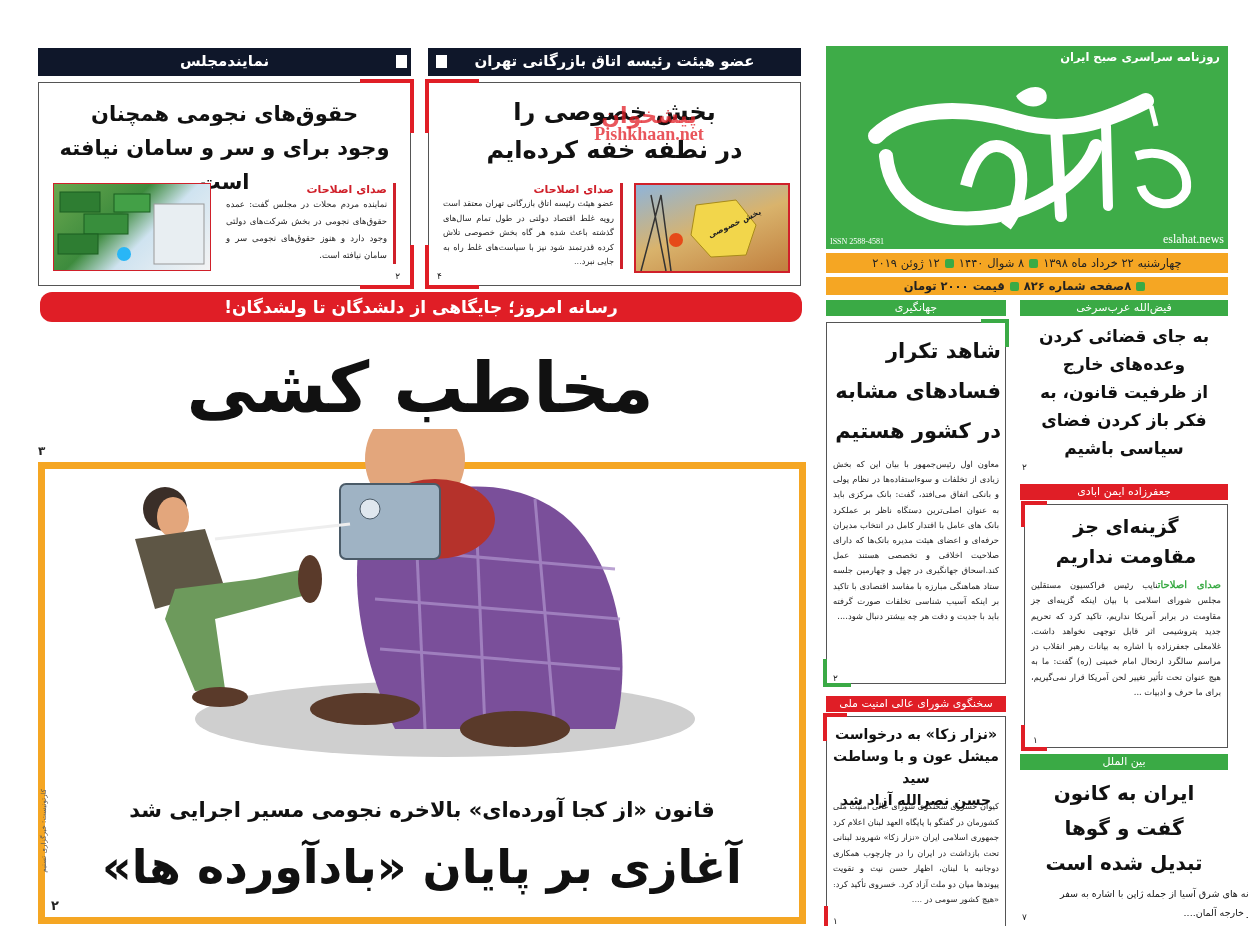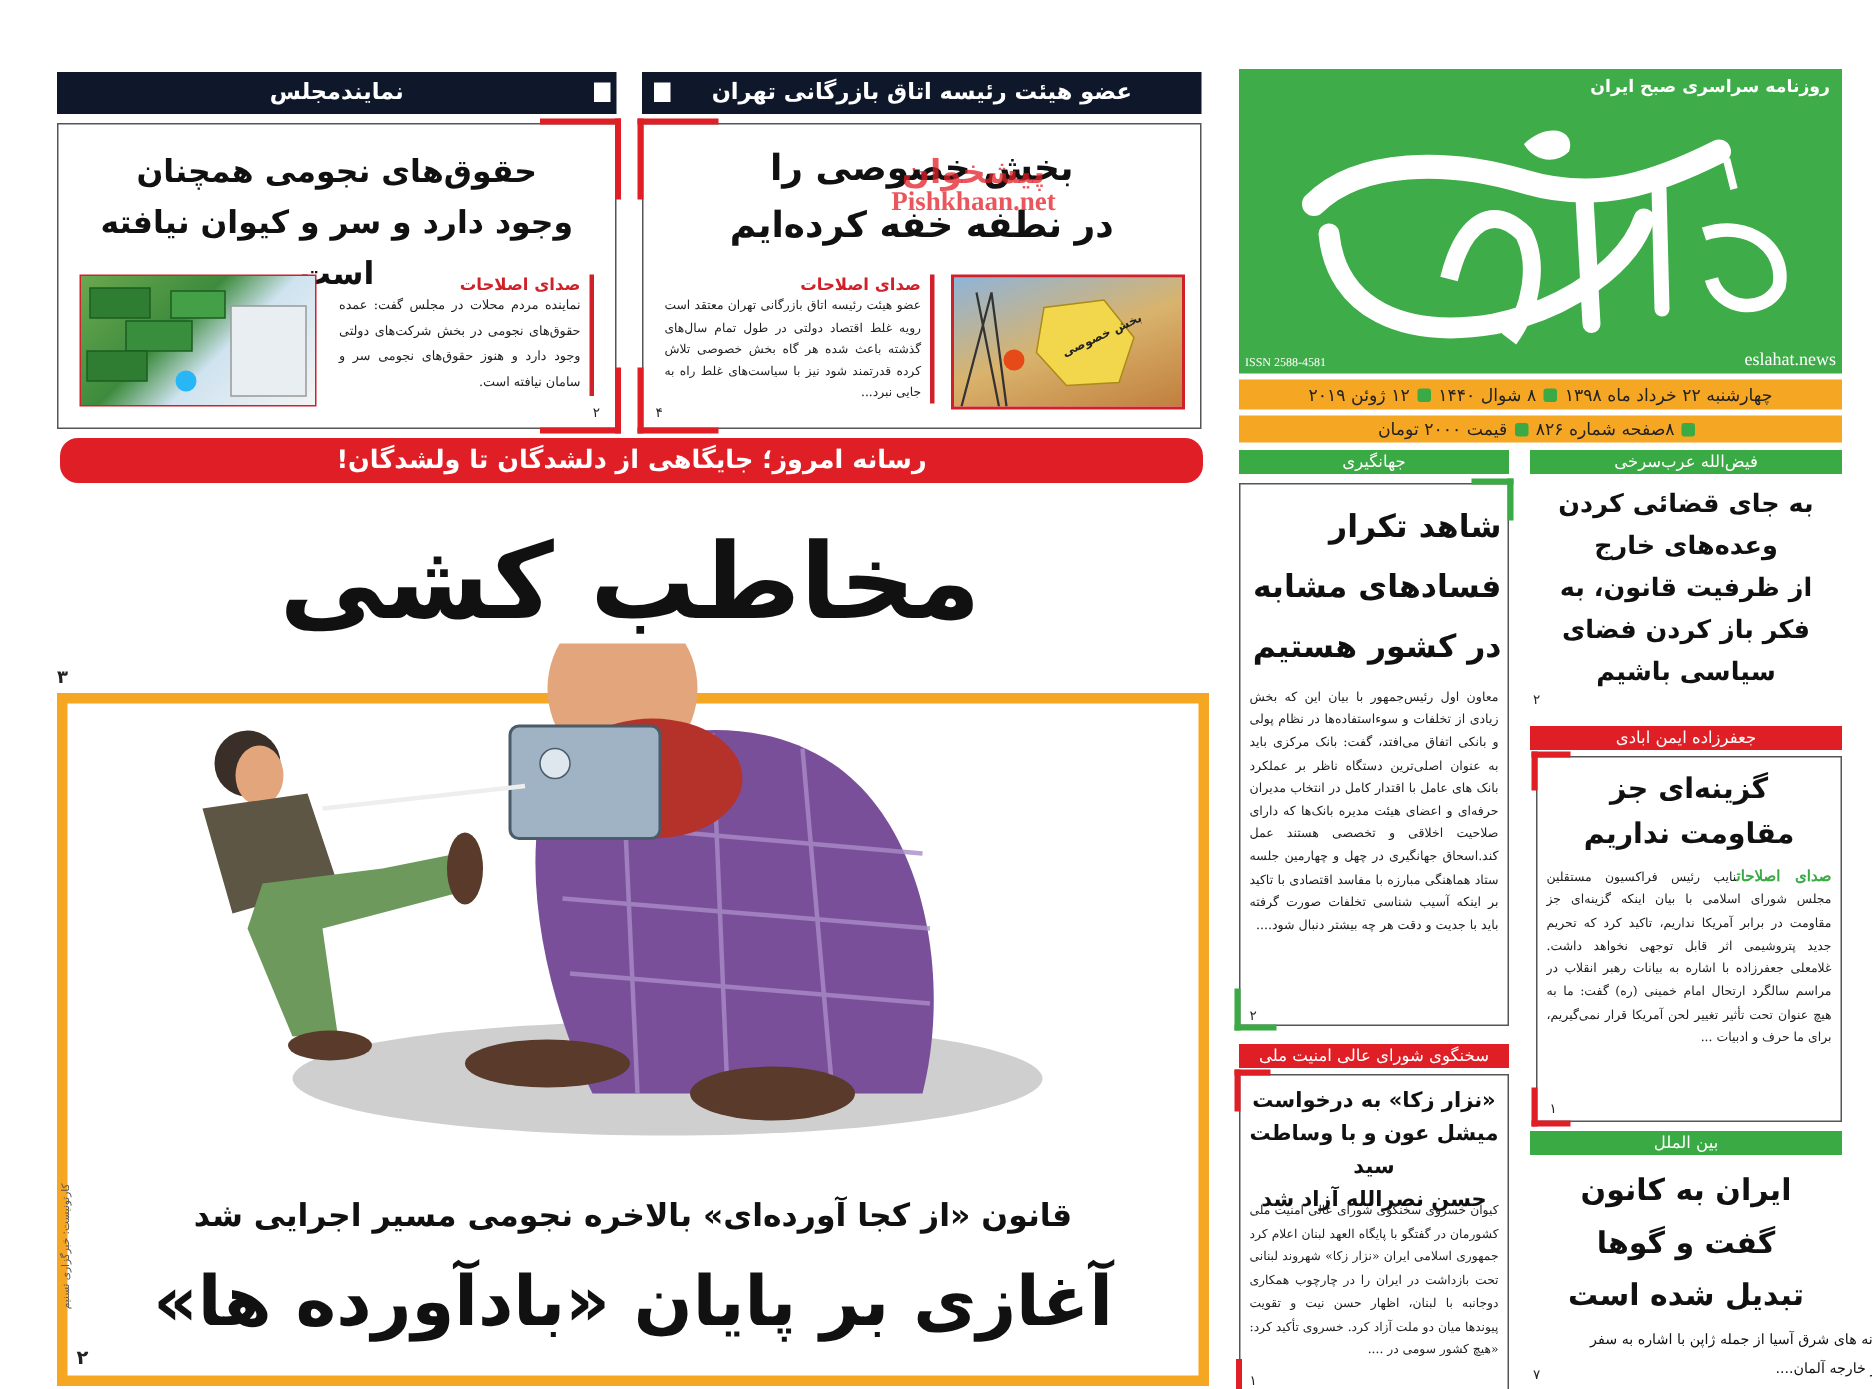--- a/index.html
+++ b/index.html
@@ -47,34 +47,34 @@
     <path d="M170 30 C 185 15, 205 20, 200 35 C 190 45, 175 40, 170 30 Z" fill="#fff"></path>
     <path d="M305 40 L 310 60" stroke="#fff" stroke-width="5"></path>
   </svg>
   <div class="abs" style="left:4px;bottom:3px;color:#fff;font-size:8px;font-family:'Liberation Serif',serif;direction:ltr;">ISSN 2588-4581</div>
   <div class="abs" style="right:4px;bottom:2px;color:#fff;font-size:12px;font-family:'Liberation Serif',serif;direction:ltr;">eslahat.news</div>
 </div>
 
 <div class="abs orange" style="left:826px;top:253px;width:402px;height:20px;line-height:20px;">
   <span>چهارشنبه ۲۲ خرداد ماه ۱۳۹۸</span><span class="dot"></span><span>۸ شوال ۱۴۴۰</span><span class="dot"></span><span>۱۲ ژوئن ۲۰۱۹</span>
 </div>
-<div class="abs orange" style="left:826px;top:277px;width:402px;height:18px;line-height:18px;">
+<div class="abs orange" style="left:826px;top:277px;width:402px;height:18px;line-height:18px;font-weight:bold;">
   <span class="dot"></span><span>۸صفحه شماره ۸۲۶</span><span class="dot"></span><span>قیمت ۲۰۰۰ تومان</span>
 </div>
 
 <div class="abs redbar" style="left:38px;top:48px;width:373px;">
   <span class="sq" style="left:358px;left:auto;right:auto;left:358px;"></span>
   <span>نمایندمجلس</span>
 </div>
 <div class="abs box" style="left:38px;top:82px;width:373px;height:204px;">
   <div class="corner-tr" style="right:-4px;top:-4px;"></div>
   <div class="corner-br" style="right:-4px;bottom:-4px;"></div>
   <div class="headline" style="position:absolute;left:10px;right:10px;top:14px;font-size:21px;line-height:34px;">
     <div>حقوق‌های نجومی همچنان</div>
-    <div>وجود دارد و سر و کیوان نیافته است</div>
+    <div>وجود برای و سر و سامان نیافته است</div>
   </div>
   <div class="abs" style="left:14px;top:100px;width:158px;height:88px;border:1.5px solid #d0202a;background:linear-gradient(135deg,#6aa84f 0%,#3d8b3d 40%,#cfe3f0 60%,#f4f4f4 100%);">
     <svg width="156" height="86">
       <rect x="6" y="8" width="40" height="20" fill="#2e7d32" stroke="#1b5e20"></rect>
       <rect x="30" y="30" width="44" height="20" fill="#388e3c" stroke="#1b5e20"></rect>
       <rect x="4" y="50" width="40" height="20" fill="#2e7d32" stroke="#1b5e20"></rect>
       <rect x="60" y="10" width="36" height="18" fill="#43a047" stroke="#1b5e20"></rect>
       <rect x="100" y="20" width="50" height="60" fill="#e8eef2" stroke="#999"></rect>
       <circle cx="70" cy="70" r="7" fill="#29b6f6"></circle>
     </svg>

